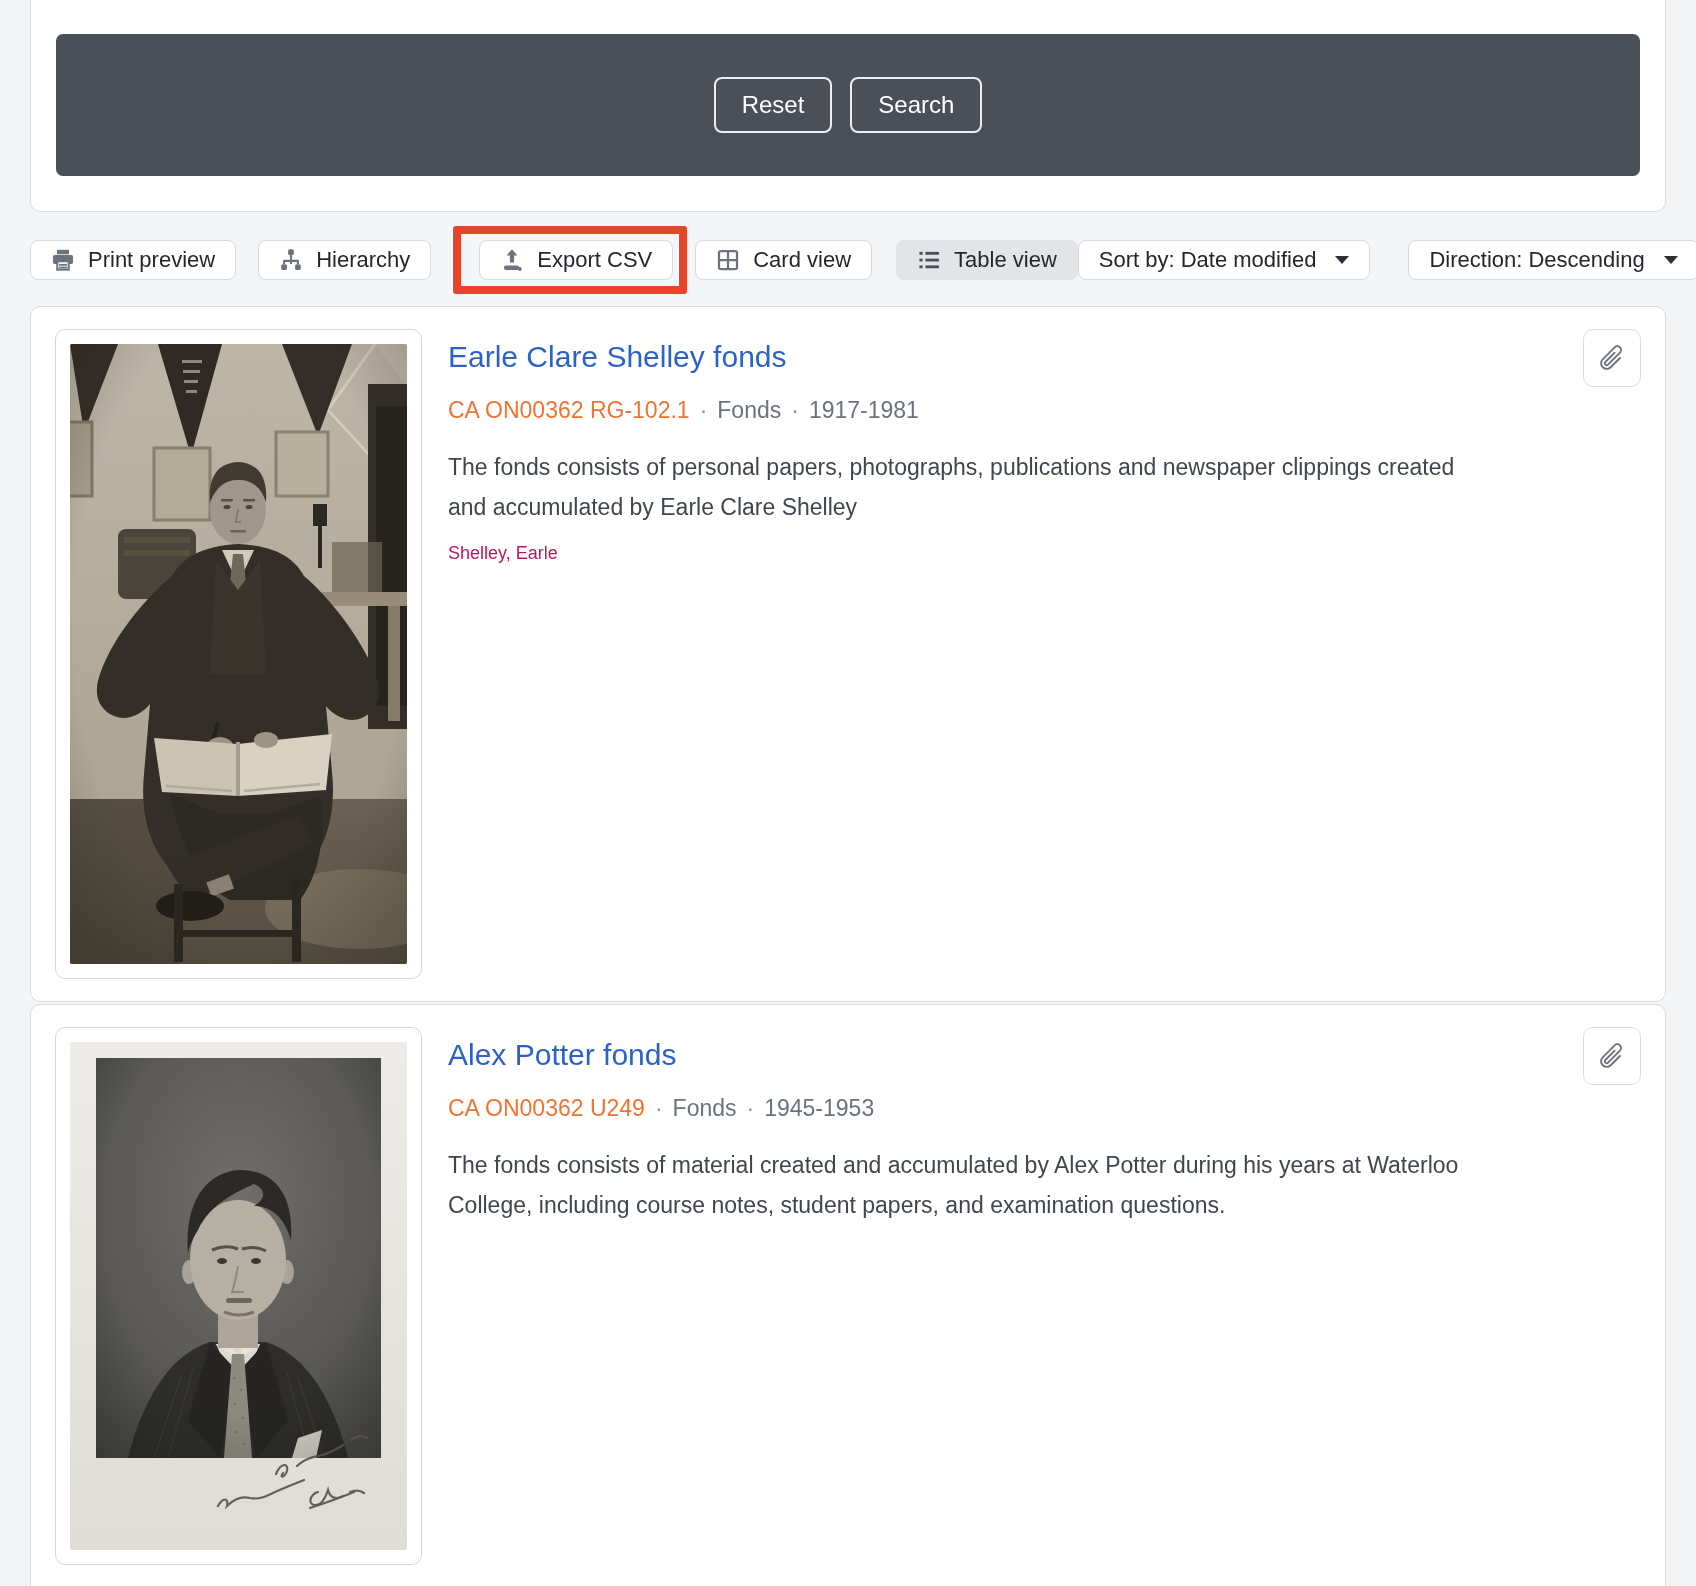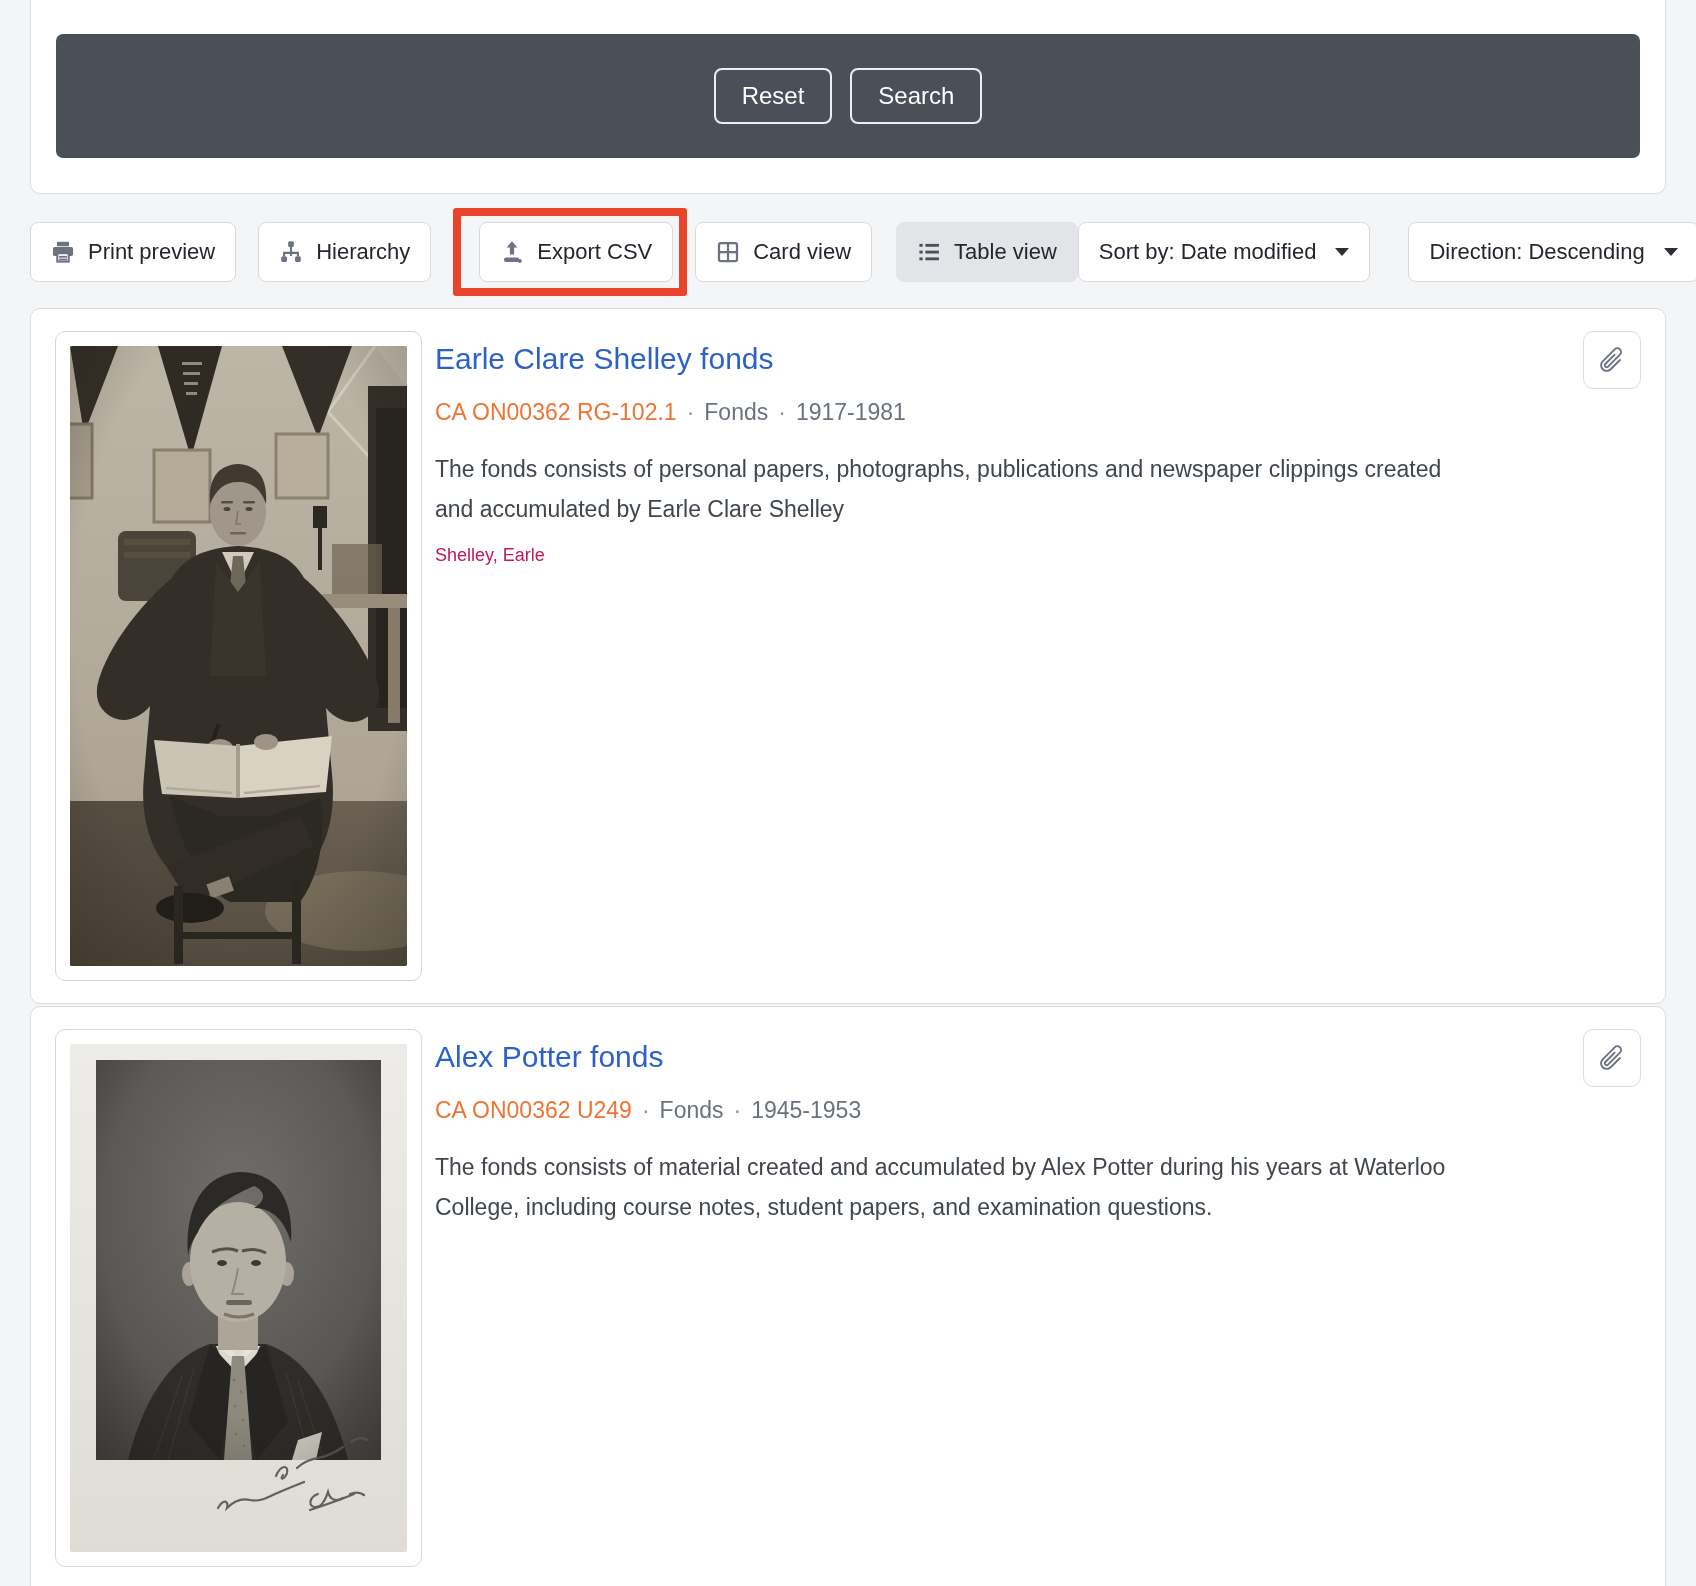--- a/index.html
+++ b/index.html
@@ -11,34 +11,34 @@
     color:#3f464e;
   }
   .wrap { padding:0 30px; }
 
   
   .top-card {
     background:#fff; border:1px solid #d9dce1; border-radius:10px;
     margin-top:-16px; padding:49px 25px 35px;
   }
   .dark-bar {
-    background:#4a4f58; border-radius:7px; height:124px;
+    background:#4a4f58; border-radius:7px; height:142px;
     display:flex; align-items:center; justify-content:center; gap:18px;
   }
   .bar-btn {
     background:transparent; color:#fff; border:2px solid #eceef0;
     border-radius:8px; font-size:24px; padding:12px 26px;
     font-family:inherit; cursor:pointer; line-height:1.2;
   }
 
   
   .toolbar { display:flex; align-items:center; margin-top:14px; }
   .tb-btn {
     display:inline-flex; align-items:center; gap:13px;
-    height:60px; padding:0 20px; background:#fff;
+    height:40px; padding:0 20px; background:#fff;
     border:1px solid #d6dade; border-radius:8px;
     font-size:22px; color:#23272d; font-family:inherit; cursor:pointer;
     white-space:nowrap;
   }
   .tb-btn svg { flex:0 0 auto; }
   .tb-group { display:flex; gap:2px; margin-left:8px; }
   .tb-group .tb-btn { margin-left:0; }
   .tb-btn + .tb-btn, .red-box { margin-left:22px; }
   .toolbar > .tb-btn:first-child { margin-left:0; }
   .tb-btn.selected { background:#e2e4e8; border-color:#e2e4e8; }
@@ -51,21 +51,21 @@
   .caret {
     width:0; height:0; border-left:7px solid transparent;
     border-right:7px solid transparent; border-top:8px solid #2b2f36;
     margin-left:6px;
   }
 
   
   .result-card {
     position:relative; background:#fff; border:1px solid #d9dce1;
     border-radius:10px; margin-top:12px; padding:22px 24px;
-    display:flex; gap:13px; align-items:flex-start;
+    display:flex; gap:26px; align-items:flex-start;
   }
   .result-card.second { margin-top:2px; min-height:640px; }
   .photo-frame {
     flex:0 0 auto; display:block; background:#fff;
     border:1px solid #d4d8dc; border-radius:10px; padding:14px;
     cursor:pointer;
   }
   .photo-frame svg { display:block; border-radius:2px; }
   .result-body { padding-top:2px; min-width:0; }
   .result-title {

